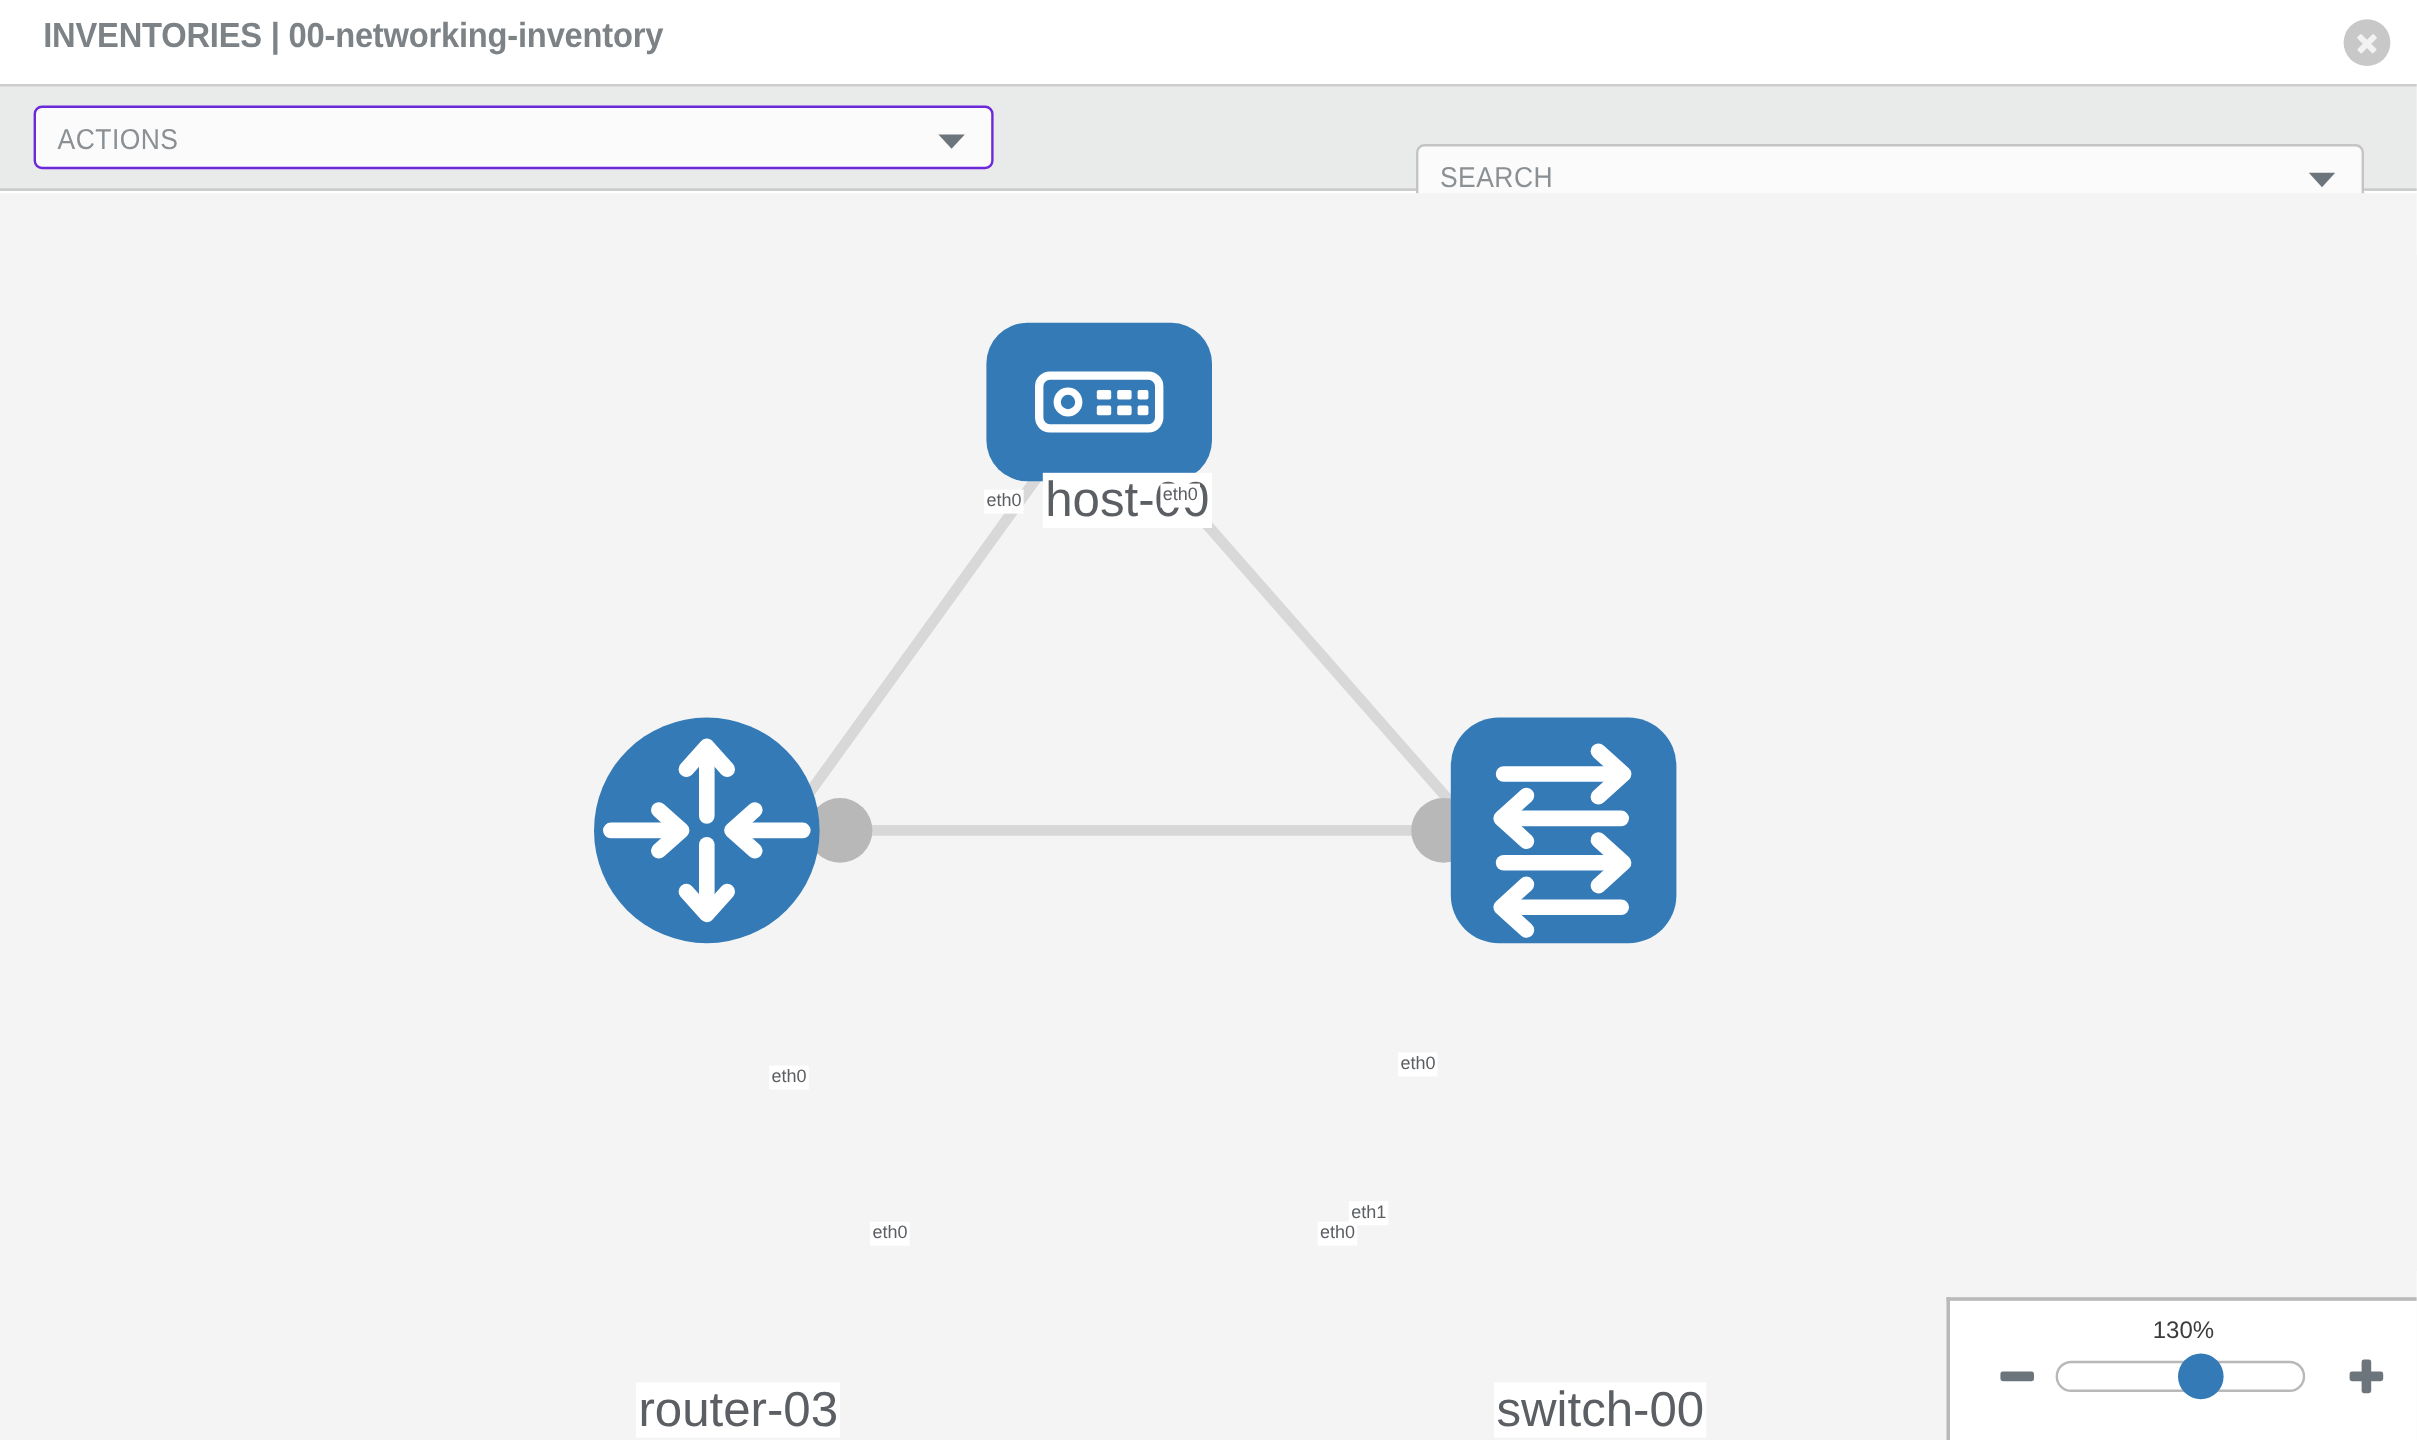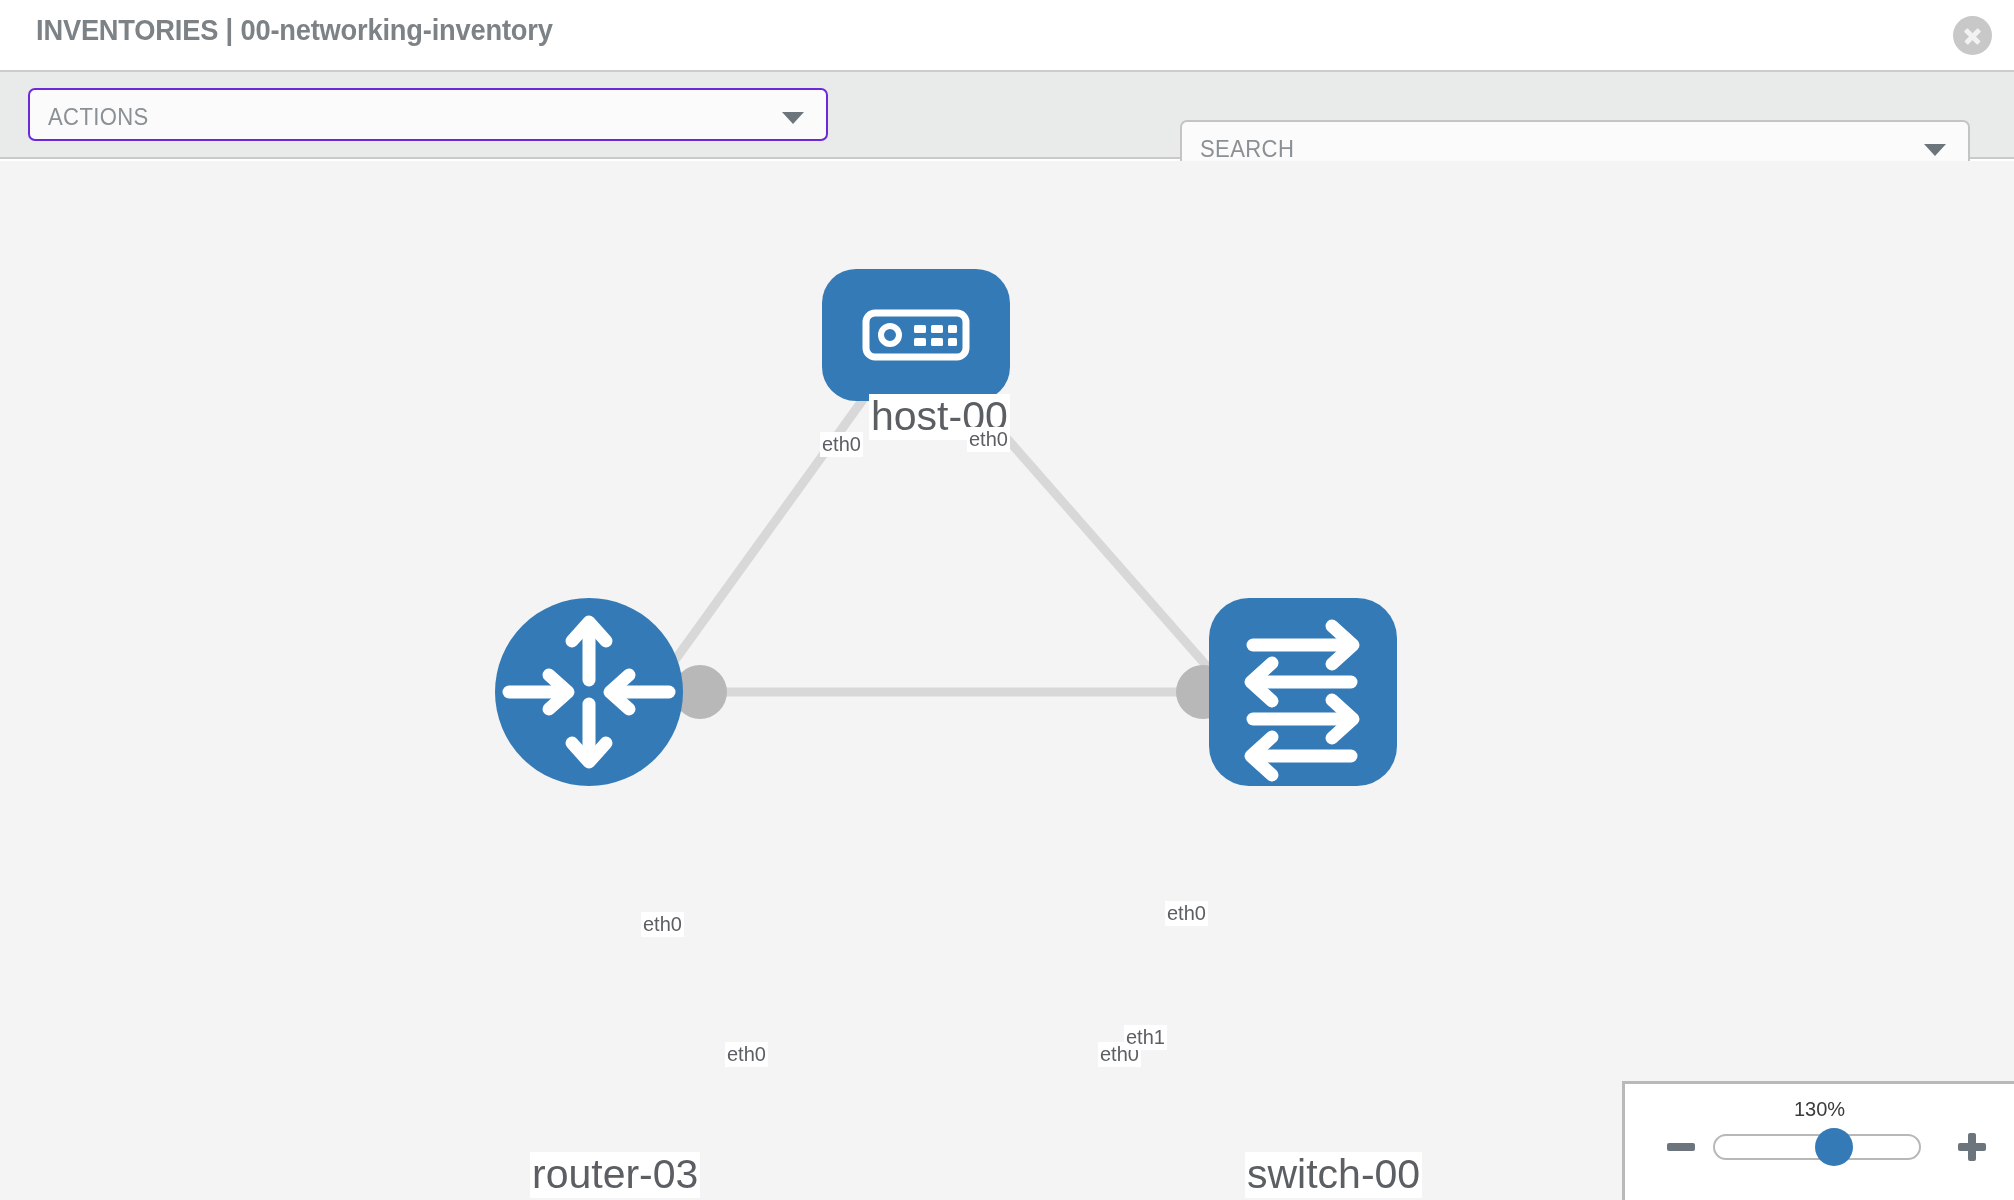--- a/index.html
+++ b/index.html
@@ -123,21 +123,21 @@
   
   .nlabel {
     position: absolute;
     background: #ffffff;
     color: #5b5f63;
     white-space: nowrap;
     line-height: 1;
     padding: 2px 2px 3px 2px;
   }
   .node-name { font-size: 41px; }
-  .port-name { font-size: 20px; margin-top: 24px; }
+  .port-name { font-size: 15px; }
 
   
   .zoom-panel {
     position: absolute; left: 1622px; top: 1081px;
     width: 392px; height: 119px;
     background: #ffffff;
     border-left: 3px solid #b9b9b9;
     border-top: 3px solid #b9b9b9;
   }
   .zoom-percent {

